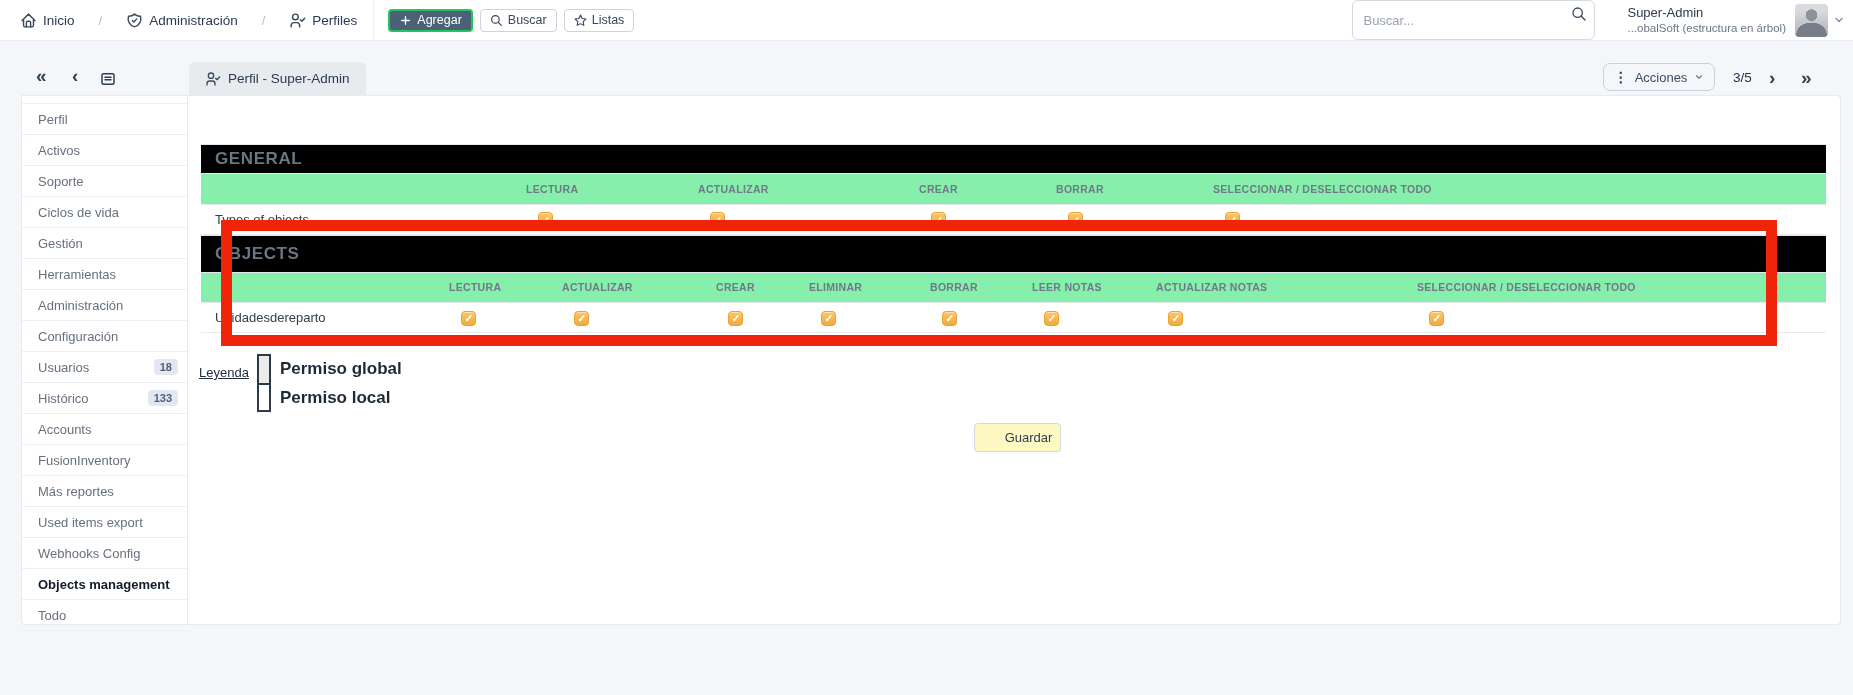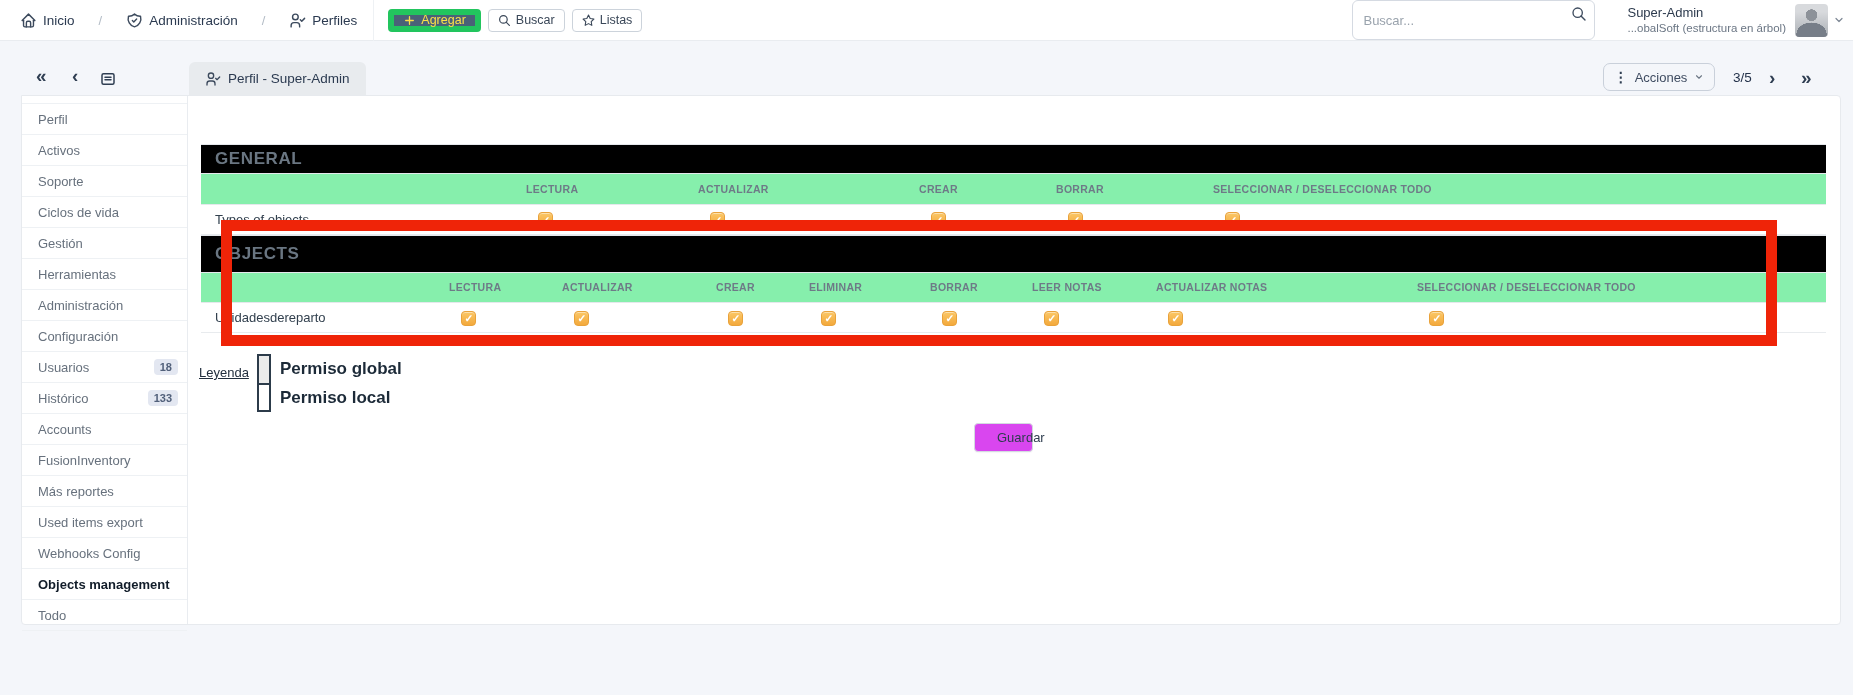--- a/index.html
+++ b/index.html
@@ -19,21 +19,21 @@
     display:flex; align-items:center;
   }
   .breadcrumb { display:flex; align-items:center; gap:24px; padding:0 16px 0 20px;
     height:41px; border-right:1px solid #eef1f4; }
   .crumb { display:flex; align-items:center; gap:6px; font-size:13.5px; color:#2b3a50; cursor:pointer; }
   .crumb .ic { color:#3c4a5d; }
   .crumb-sep { color:#b3bcc6; font-size:13px; }
   .nav-btns { display:flex; align-items:center; gap:7px; margin-left:14px; }
   .btn { display:inline-flex; align-items:center; gap:5px; height:23px; padding:0 9px;
     border-radius:4px; font-size:12.5px; cursor:pointer; white-space:nowrap; }
-  .btn-primary { background:#4a6178; color:#fde047; border:6px solid #22c55e; }
+  .btn-primary { background:#4a6178; color:#ffffff; border:2px solid #22c55e; }
   .btn-outline { background:#ffffff; color:#3a4758; border:1px solid #ccd3db; }
   .nav-right { margin-left:auto; display:flex; align-items:center; padding-right:8px; }
   .searchbox { position:relative; width:243px; height:40px; margin-right:32px; }
   .searchbox input { width:100%; height:100%; border:1px solid #d5dae2; border-radius:6px;
     padding:0 30px 0 10px; font-size:13px; color:#2b3a50; background:#fff;
     font-family:"Liberation Sans", sans-serif; outline:none; }
   .searchbox input::placeholder { color:#9aa3ad; }
   .searchbox .ic { position:absolute; right:8px; top:6px; color:#3c4a5d; }
   .userblock { text-align:left; margin-right:9px; line-height:1.25; }
   .user-name { font-size:13px; color:#2c3a4d; }
@@ -96,22 +96,22 @@
   
   .legend { position:absolute; left:177px; top:258px; display:flex; align-items:flex-start; }
   .legend-title { font-size:13px; color:#222f3e; text-decoration:underline;
     margin:11px 8px 0 0; cursor:pointer; }
   .legend-swatches .sw { width:14px; height:29px; border:2px solid #2c3b4a; border-bottom:none; }
   .legend-swatches .sw:last-child { border-bottom:2px solid #2c3b4a; }
   .sw-global { background:#ebebeb; }
   .sw-local { background:#ffffff; }
   .legend-labels { margin-left:9px; }
   .legend-labels div { height:29px; line-height:29px; font-size:17px; font-weight:bold; color:#1c2a38; }
-  .save-btn { position:absolute; left:952px; top:327px; width:59px; height:29px;
-    background:#d946ef; border:1px solid #d4dae1; border-radius:4px; font-size:13px;
+  .save-btn { position:absolute; left:952px; top:327px; width:87px; height:29px;
+    background:#fef9c3; border:1px solid #d4dae1; border-radius:4px; font-size:13px;
     color:#2e3d4f; font-family:"Liberation Sans", sans-serif; cursor:pointer;
     box-shadow:0 1px 1px rgba(30,40,60,.04);padding-left:22px; }
 
   
   .hl-box { position:absolute; left:221px; top:220px; width:1556px; height:126px;
     border:11px solid #ef2408; z-index:60; pointer-events:none; }
 </style>
 </head>
 <body>
 

